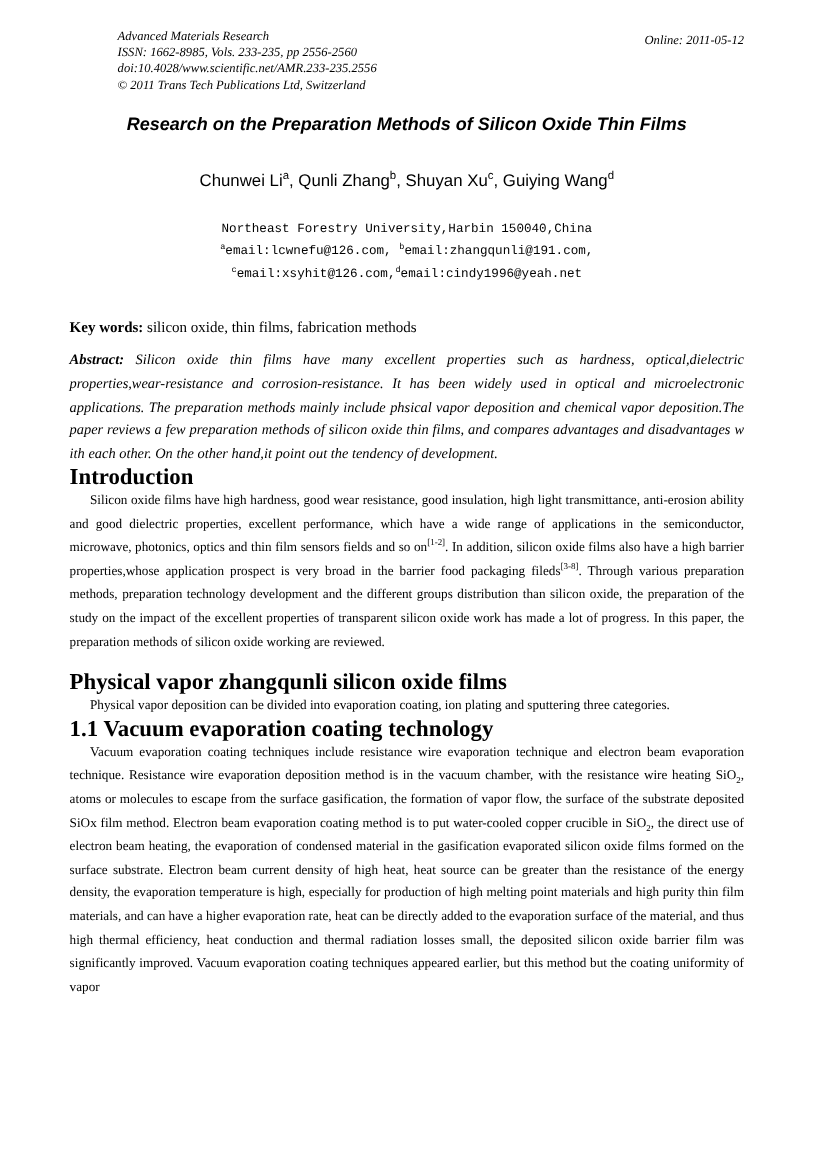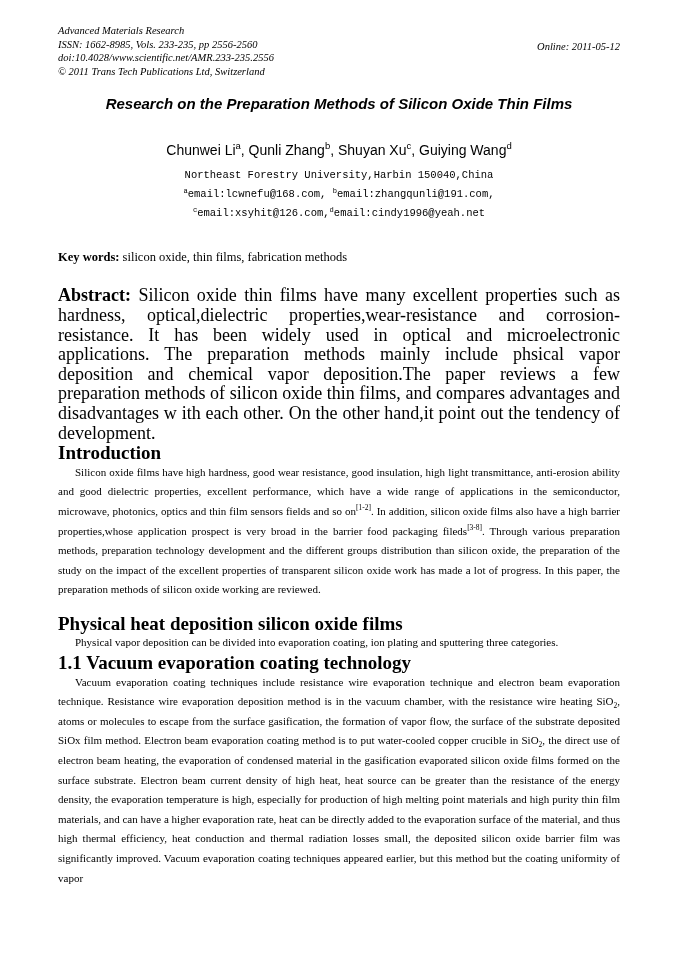--- a/index.html
+++ b/index.html
@@ -30,41 +30,41 @@
     line-height: 13.6px;
     font-style: italic;
     margin-bottom: 16px;
   }
   .header .left {
     width: 70%;
   }
   .header .online {
     position: absolute;
     right: 0;
-    top: 16px;
+    top: 4px;
     font-style: italic;
     font-size: 10.5px;
   }
-  .header-line { white-space: nowrap; }
+  .header-line { white-space: nowrap; margin-left: 40px; }
 
   .title {
     text-align: center;
     font-family: "Liberation Sans", sans-serif;
     font-size: 15px;
     font-weight: bold;
     line-height: 20px;
     margin: 14px 0 26px 0;
     font-style: italic;
   }
   .authors {
     text-align: center;
     font-family: "Liberation Sans", sans-serif;
     font-size: 14px;
     line-height: 20px;
-    margin-bottom: 6px;
+    margin-bottom: 22px;
   }
   .affil {
     text-align: center;
     font-family: Liberation Mono, monospace;
     font-size: 10.5px;
     line-height: 19px;
   }
   sup {
     font-size: 0.68em;
     vertical-align: super;
@@ -77,24 +77,25 @@
   }
   .keywords {
     margin-top: 26px;
     font-size: 12.5px;
     line-height: 17px;
     font-family: Liberation Serif, serif;
   }
   .keywords b { font-weight: bold; }
 
   .abstract {
-    margin-top: 20px;
-    font-size: 18px;
+    margin-top: 8px;
+    font-size: 12px;
     line-height: 19.6px;
     text-align: justify;
+    font-style: italic;
   }
   .abstract b { font-weight: bold; }
 
   .section-head {
     font-size: 19px;
     font-weight: bold;
     line-height: 19.6px;
     margin-top: 0px;
   }
   .section-head.spaced {
@@ -124,41 +125,41 @@
   </div>
 
   <div class="title">Research on the Preparation Methods of Silicon Oxide Thin Films</div>
 
   <div class="authors">
     <span>Chunwei Li</span><sup>a</sup><span>, Qunli Zhang</span><sup>b</sup><span>, Shuyan Xu</span><sup>c</sup><span>, Guiying Wang</span><sup>d</sup>
   </div>
 
   <div class="affil">Northeast Forestry University,Harbin 150040,China</div>
   <div class="affil">
-    <sup>a</sup><span>email:lcwnefu@168.com, </span><sup>b</sup><span>email:zhangqunli@191.com,</span>
+    <sup>a</sup><span>email:lcwnefu@126.com, </span><sup>b</sup><span>email:zhangqunli@191.com,</span>
   </div>
   <div class="affil">
     <sup>c</sup><span>email:xsyhit@126.com,</span><sup>d</sup><span>email:cindy1996@yeah.net</span>
   </div>
 
   <div class="keywords">
     <b>Key words:</b><span> silicon oxide, thin films, fabrication methods</span>
   </div>
 
   <div class="abstract">
     <b>Abstract:</b><span> Silicon oxide thin films  have  many excellent properties such as hardness, optical,dielectric properties,wear-resistance and corrosion-resistance. It has been widely used in optical and microelectronic applications. The preparation methods mainly include phsical vapor deposition and chemical vapor deposition.The paper reviews a few preparation methods of silicon oxide thin films, and compares advantages and disadvantages w ith each other. On the other hand,it point out the tendency of development.</span>
   </div>
 
   <div class="section-head">Introduction</div>
 
   <p class="body">
     <span>Silicon oxide films have high hardness, good wear resistance, good insulation, high light transmittance, anti-erosion ability and good dielectric properties, excellent performance, which have a wide range of applications in the semiconductor, microwave, photonics, optics and thin film sensors fields and so on</span><sup>[1-2]</sup><span>. In addition,  silicon oxide films also have a high barrier properties,whose application prospect is very broad in the barrier food packaging fileds</span><sup>[3-8]</sup><span>. Through various preparation methods, preparation technology development and the different groups distribution than silicon oxide, the preparation of the study on the impact of the excellent properties of transparent silicon oxide work has made a lot of progress. In this paper, the preparation methods of silicon oxide working are reviewed.</span>
   </p>
 
-  <div class="section-head spaced">Physical heat deposition silicon oxide films</div>
+  <div class="section-head spaced">Physical vapor zhangqunli silicon oxide films</div>
 
   <p class="body">Physical vapor deposition can be divided into evaporation coating, ion plating and sputtering three categories.</p>
 
   <div class="section-head">1.1 Vacuum evaporation coating technology</div>
 
   <p class="body">
     <span>Vacuum evaporation coating techniques include resistance wire evaporation technique and electron beam evaporation technique. Resistance wire evaporation deposition method is in the vacuum chamber, with the resistance wire heating SiO</span><sub>2</sub><span>, atoms or molecules to escape from the surface gasification, the formation of vapor flow, the surface of the substrate deposited SiOx film method. Electron beam evaporation coating method is to put water-cooled copper crucible in SiO</span><sub>2</sub><span>, the direct use of electron beam heating, the evaporation of condensed material in the gasification evaporated silicon oxide films formed on the surface substrate. Electron beam current density of high heat, heat source can be greater than the resistance of the energy density, the evaporation temperature is high, especially for production of high melting point materials and high purity thin film materials, and can have a higher evaporation rate, heat can be directly added to the evaporation surface of the material, and thus high thermal efficiency, heat conduction and thermal radiation losses small, the deposited silicon oxide barrier film was significantly improved. Vacuum evaporation coating techniques appeared earlier, but this method but the coating uniformity of vapor</span>
   </p>
 
 </div>

